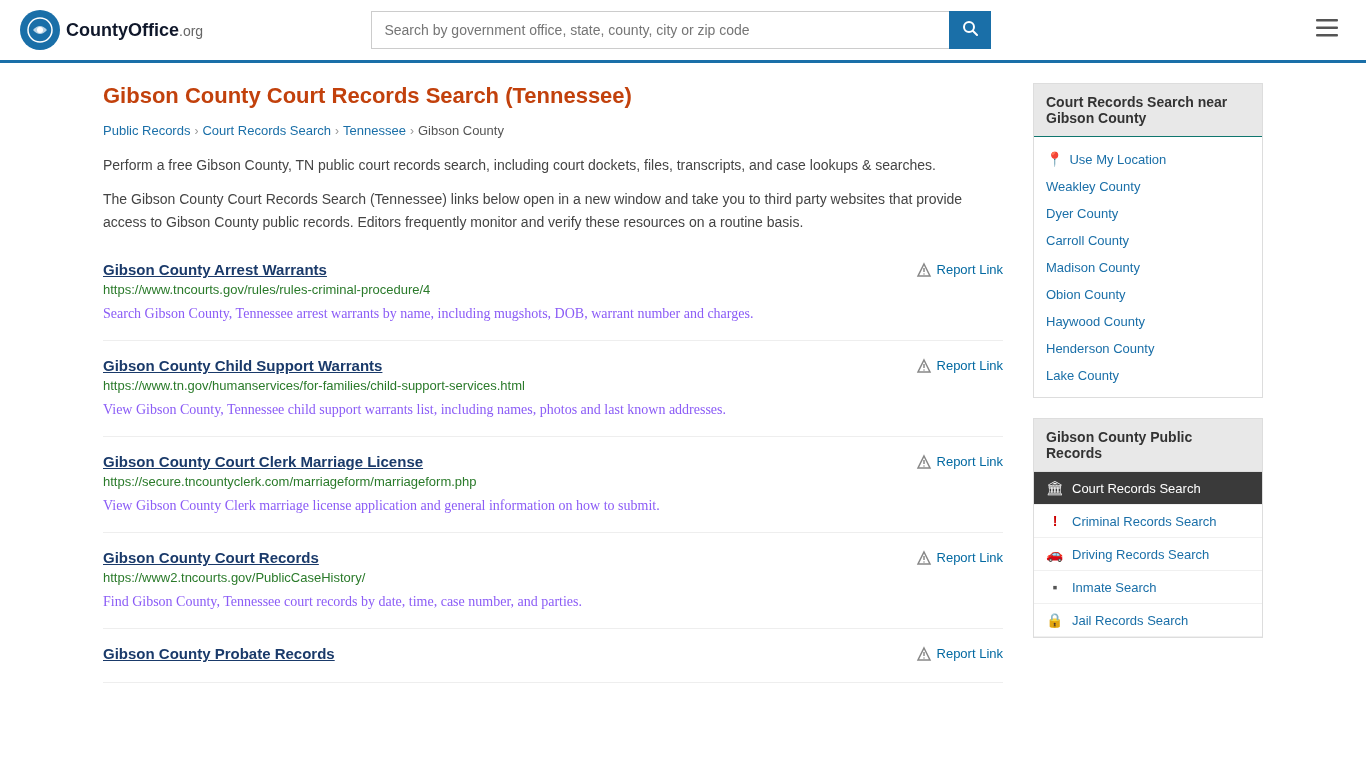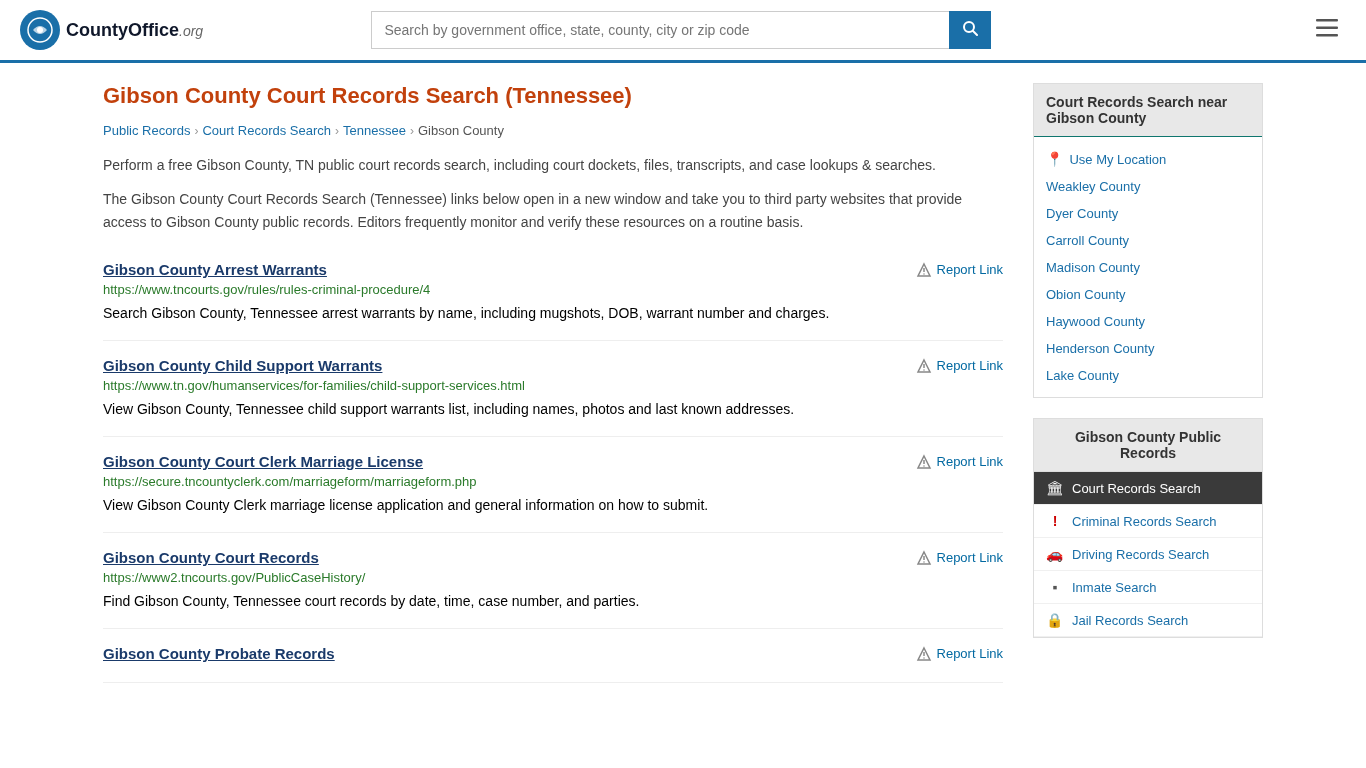--- a/index.html
+++ b/index.html
@@ -151,22 +151,23 @@
       border: none;
       white-space: nowrap;
     }
     .record-url {
       color: #2a7a2a;
       font-size: 13px;
       margin-bottom: 6px;
     }
     .record-desc {
       font-size: 14px;
-      color: #000000;
+      color: #8b5cf6;
       line-height: 1.5;
+      font-family: Liberation Serif, serif;
     }
 
     
     #sidebar {
       width: 230px;
       flex-shrink: 0;
     }
 
     .sidebar-section {
       margin-bottom: 20px;
@@ -205,21 +206,20 @@
       color: #888;
       font-size: 14px;
     }
 
     .sidebar-public-records {
       border: 1px solid #ddd;
     }
     .sidebar-public-records .sidebar-section-header {
       background: #e8e8e8;
       border-bottom: 1px solid #ddd;
-      text-align: center;
     }
     .pr-items {}
     .pr-item {
       display: flex;
       align-items: center;
       gap: 8px;
       padding: 8px 12px;
       font-size: 13px;
       cursor: pointer;
       border-bottom: 1px solid #f0f0f0;
@@ -248,21 +248,21 @@
 <div id="header">
   <div id="logo-area">
     <div id="logo-icon">
       <svg width="26" height="26" viewBox="0 0 26 26" fill="none" xmlns="http://www.w3.org/2000/svg">
         <circle cx="13" cy="13" r="12" stroke="white" stroke-width="1.5" fill="none"></circle>
         <path d="M6 13 Q13 5 20 13 Q13 21 6 13Z" fill="white" opacity="0.7"></path>
         <circle cx="13" cy="13" r="3" fill="white"></circle>
       </svg>
     </div>
     <span id="logo-text">
-      <span>CountyOffice</span><span style="color:#666; font-weight:normal; font-size:14px;font-style:italic;">.org</span>
+      <span>CountyOffice</span><span style="color:#666; font-weight:normal; font-size:14px;">.org</span>
     </span>
   </div>
 
   <div id="search-area">
     <input type="text" id="search-input" placeholder="Search by government office, state, county, city or zip code" style="">
     <button id="search-btn">
       <svg width="16" height="16" viewBox="0 0 16 16" fill="none">
           <circle cx="7" cy="7" r="5" stroke="white" stroke-width="2"></circle>
           <line x1="11" y1="11" x2="15" y2="15" stroke="white" stroke-width="2" stroke-linecap="round"></line>
         </svg>

